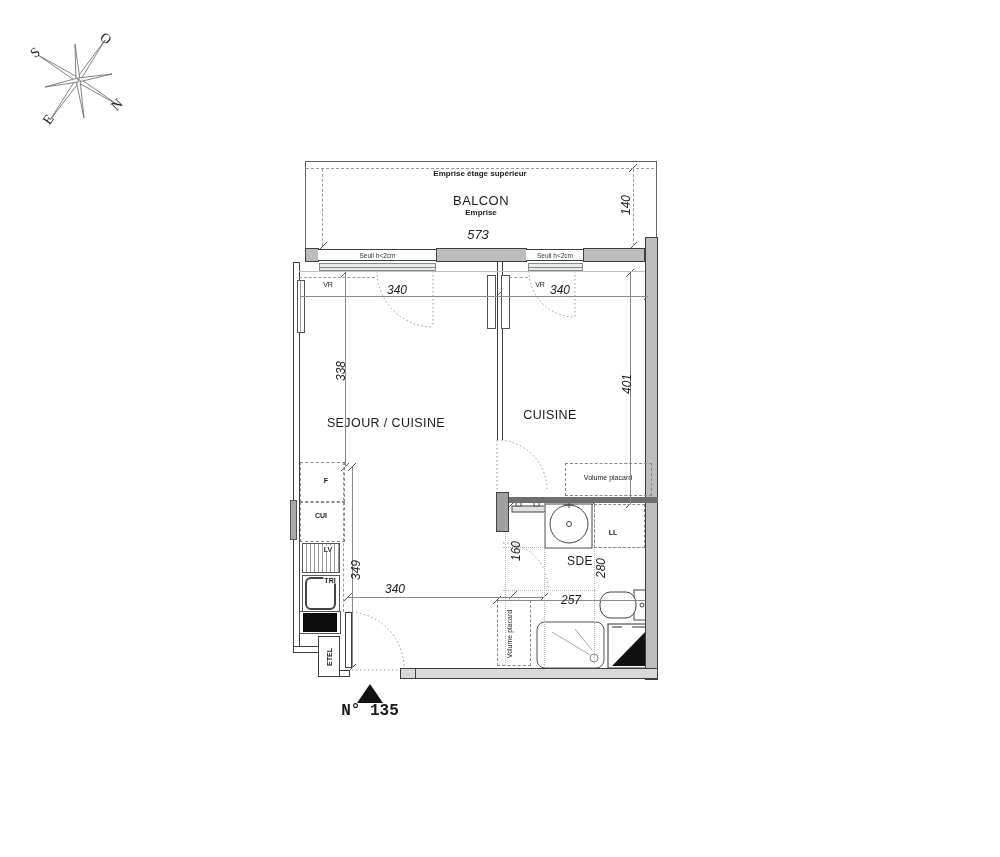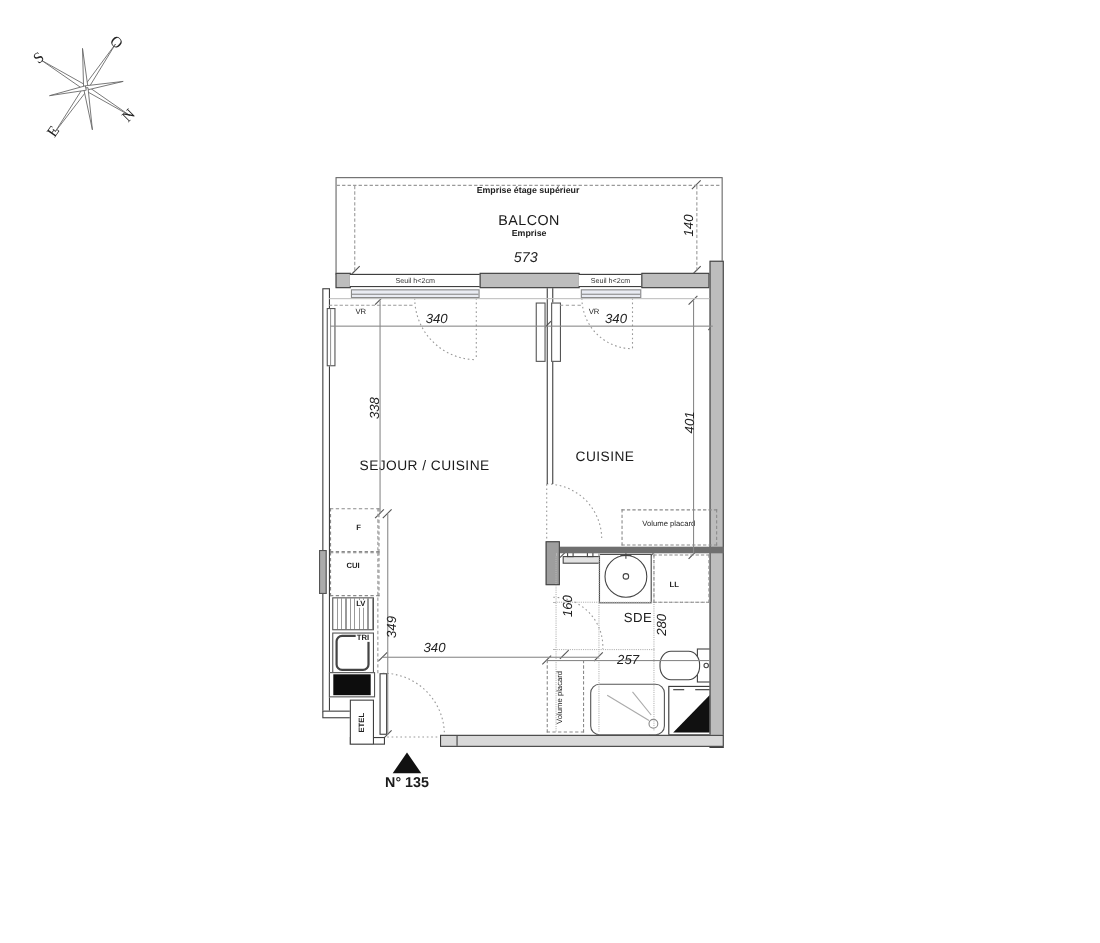--- a/index.html
+++ b/index.html
@@ -225,15 +225,15 @@
   <div class="lbl dim rot" style="left:627px;top:384px;">401</div>
   <div class="dimline" style="left:352px;top:467px;width:1px;height:201px;"></div>
   <div class="lbl dim rot" style="left:356px;top:570px;">349</div>
   <div class="dimline" style="left:348px;top:597px;width:196px;height:1px;"></div>
   <div class="lbl dim" style="left:395px;top:589px;">340</div>
   <div class="dimline" style="left:497px;top:600px;width:148px;height:1px;"></div>
   <div class="lbl dim" style="left:571px;top:588px;margin-top:12px;">257</div>
   <div class="lbl dim rot" style="left:601px;top:568px;">280</div>
   <div class="lbl dim rot" style="left:516px;top:551px;">160</div>
 
-  <div class="lbl" style="left:370px;top:711px;font-weight:bold;font-size:13px;">N° 135</div>
+  <div class="lbl" style="left:370px;top:711px;font-weight:bold;font-size:16px;font-family:Liberation Mono, monospace;">N° 135</div>
 
 </div>
 
 </body></html>

